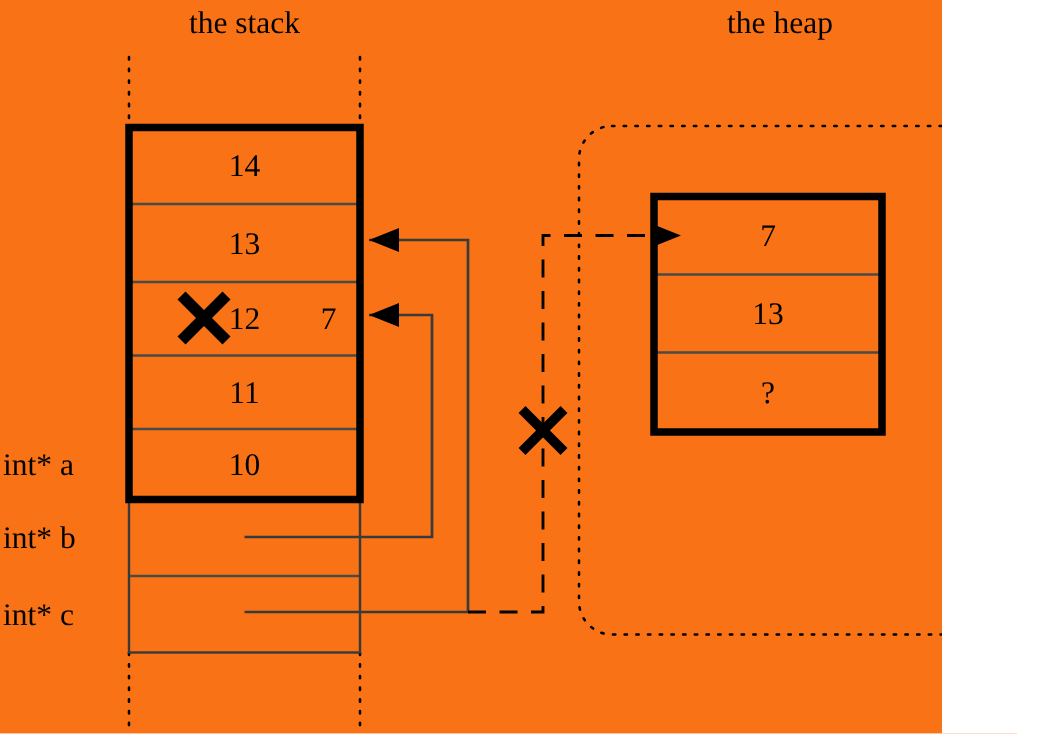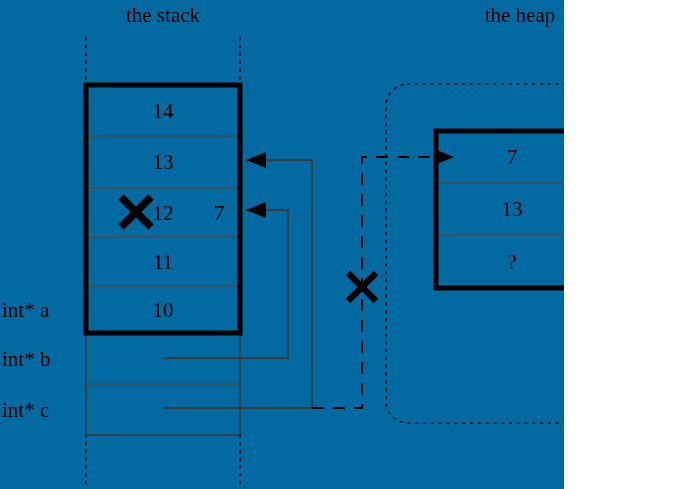--- a/index.html
+++ b/index.html
@@ -7,24 +7,24 @@
     margin: 0;
     padding: 0;
     background: #ffffff;
   }
   body {
     font-family: "Liberation Serif", "DejaVu Serif", serif;
     color: #000000;
   }
   #diagram-root {
     position: relative;
-    width: 564px;
+    width: 628px;
     height: 489px;
     overflow: hidden;
-    background: #0369a1;
+    background: #f97316;
   }
   #diagram-svg {
     position: absolute;
     left: 0;
     top: 0;
     width: 692px;
     height: 489px;
   }
   .title-text {
     font-size: 21px;

